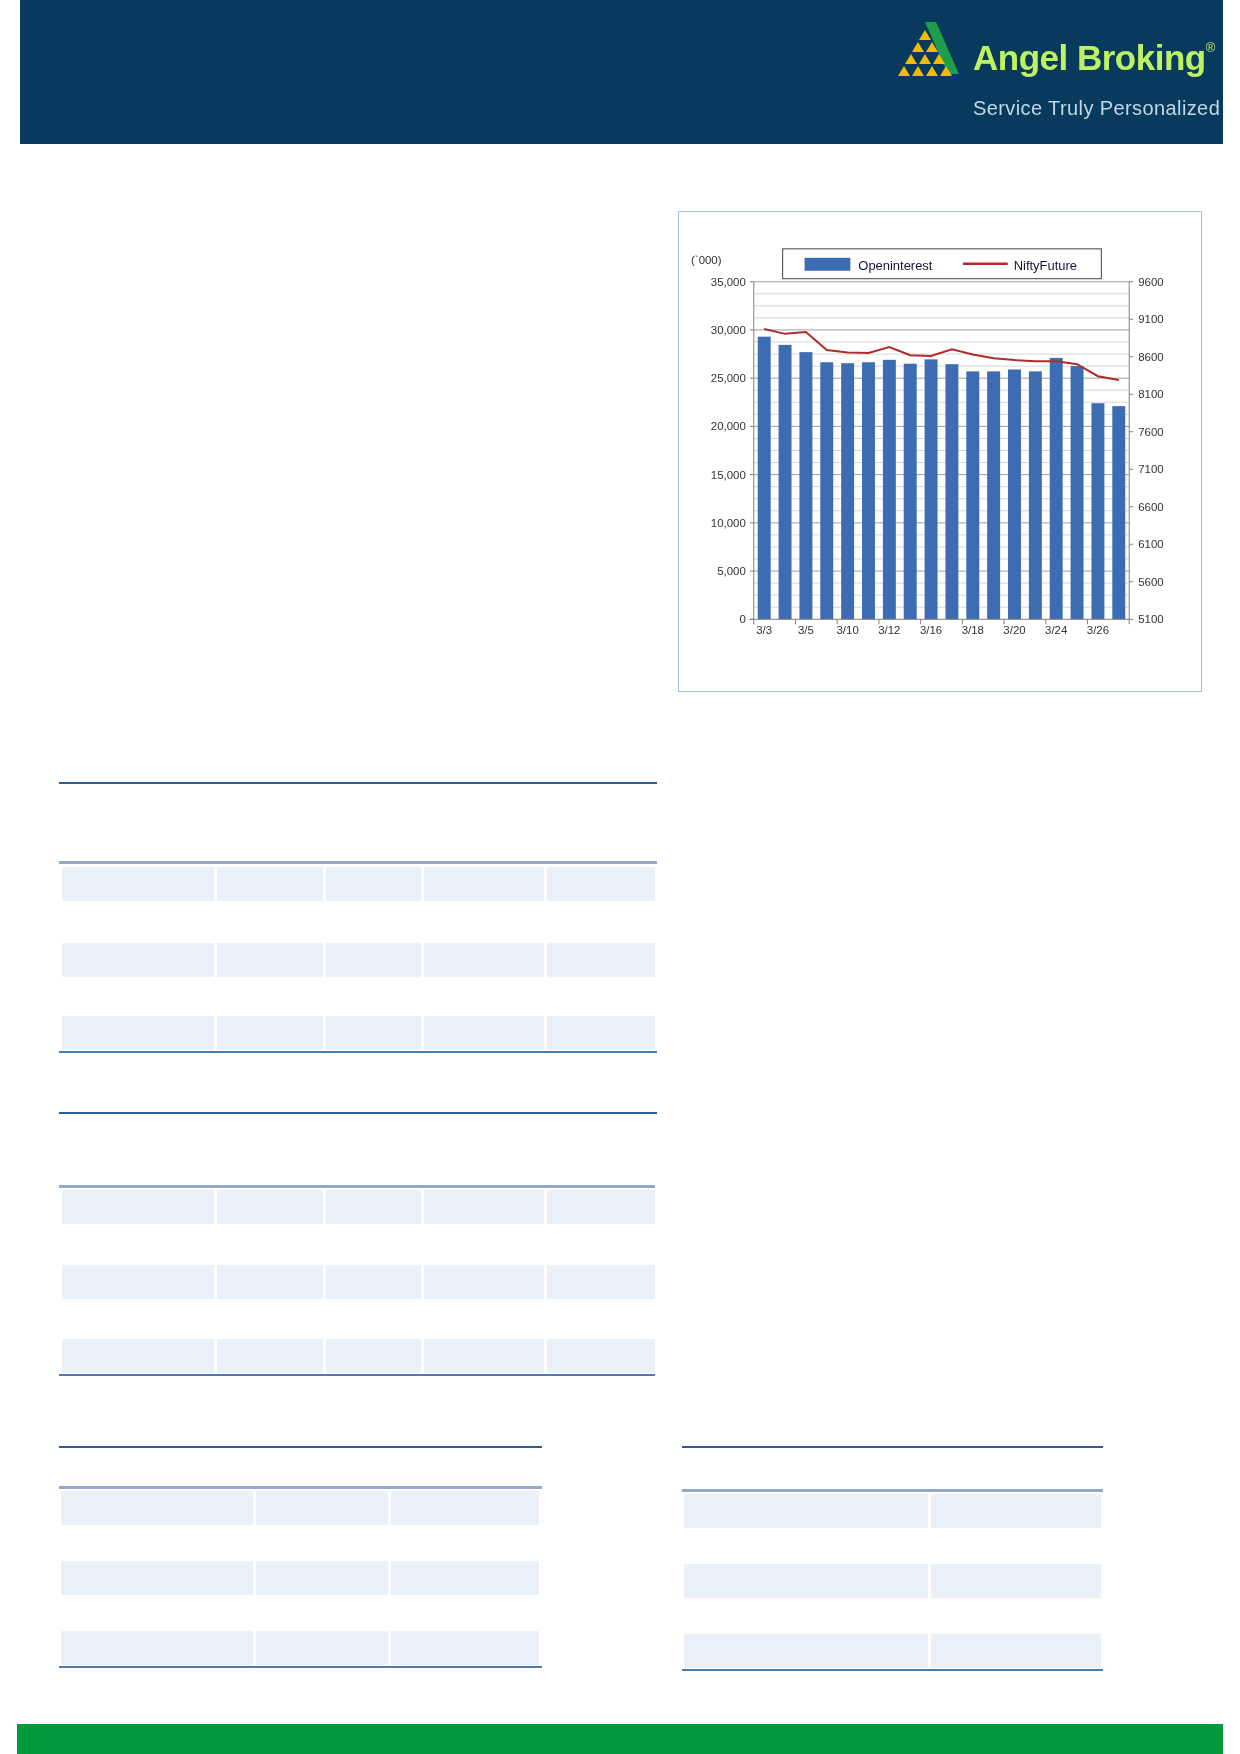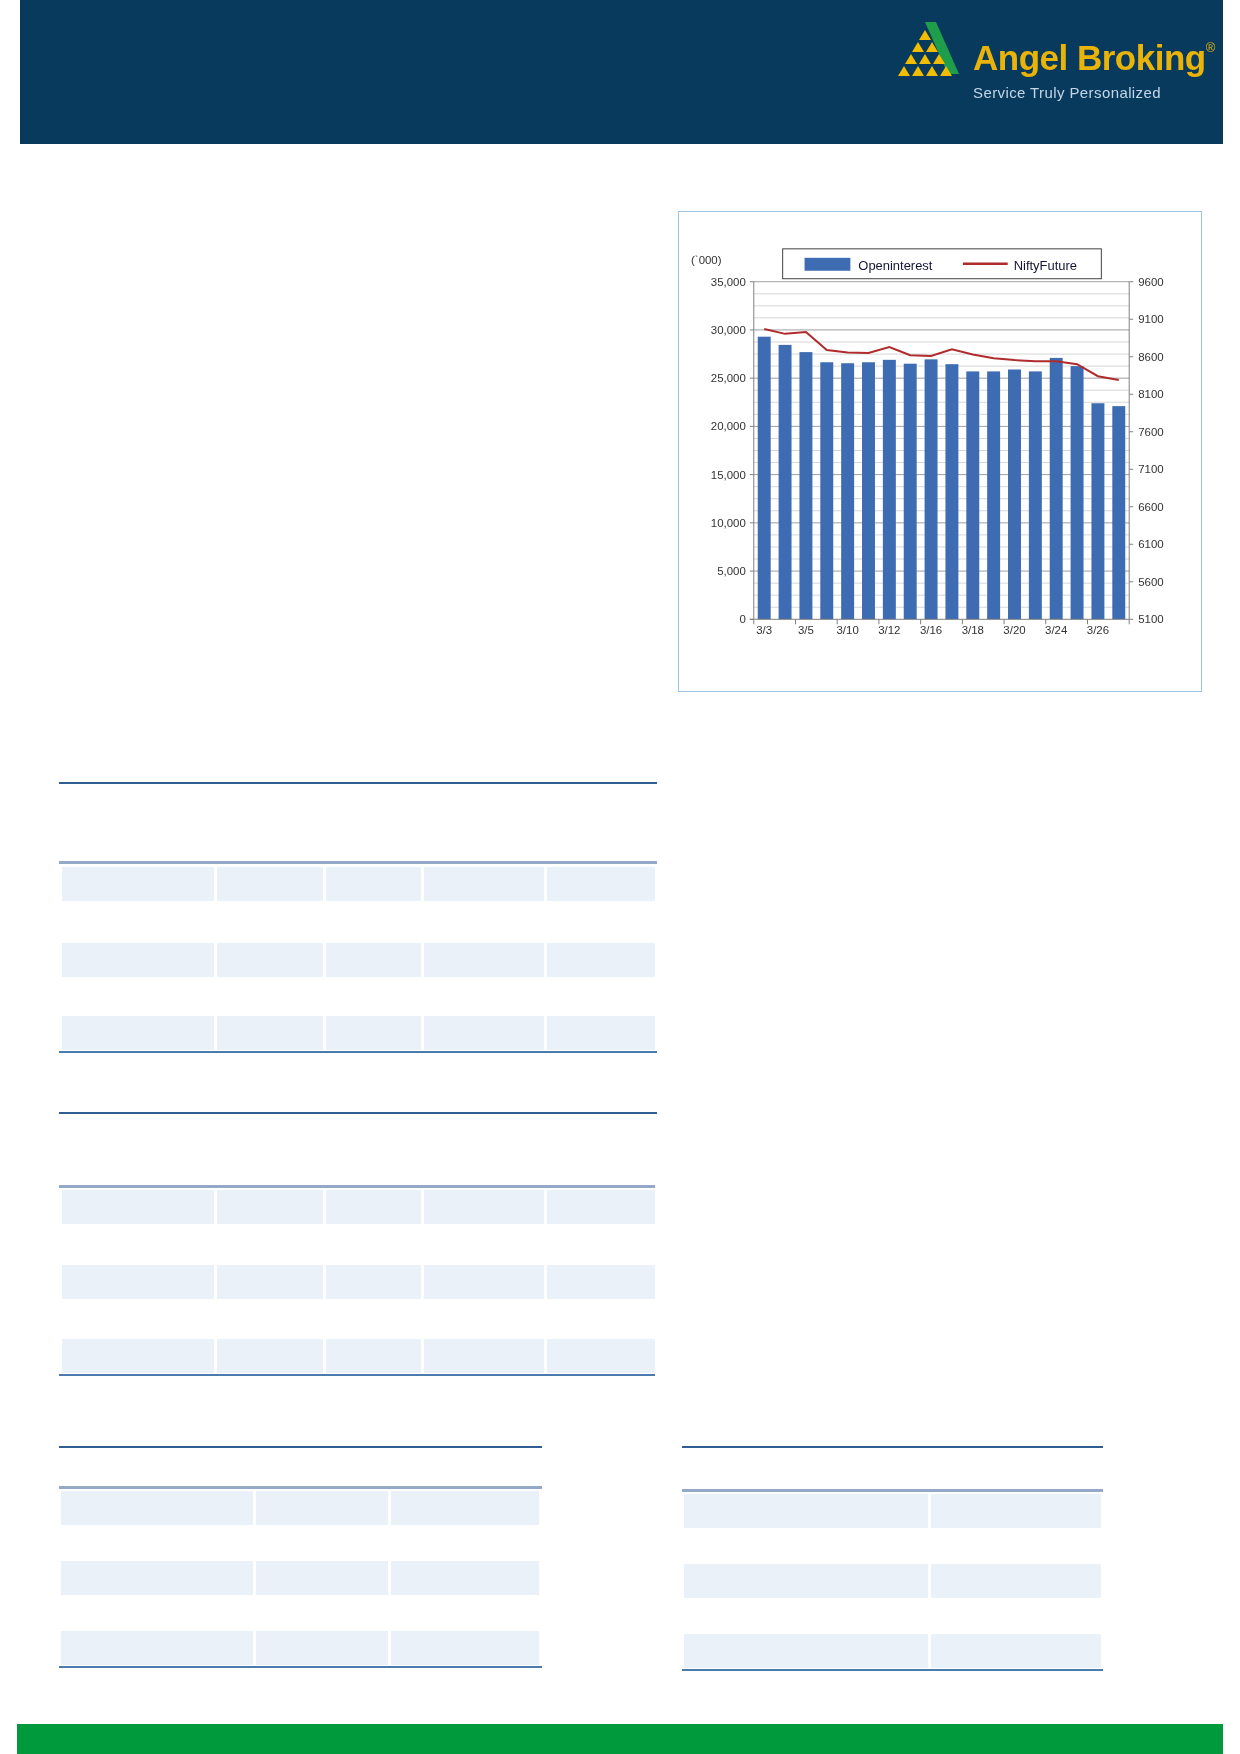--- a/index.html
+++ b/index.html
@@ -2,23 +2,23 @@
 <html><head>
 <meta charset="utf-8">
 <style>
   html,body{margin:0;padding:0;background:#ffffff;}
   .page{position:relative;width:1240px;height:1754px;background:#ffffff;overflow:hidden;
         font-family:"Liberation Sans",sans-serif;}
   
   .header-bar{position:absolute;left:20px;top:0;width:1203px;height:144px;background:#083A5E;}
   .logo{position:absolute;left:875px;top:22px;display:flex;align-items:flex-start;gap:14px;}
   .logo-texts{margin-top:18px;}
-  .brand{color:#eab308;font-weight:bold;font-size:35px;letter-spacing:-0.5px;line-height:1;white-space:nowrap;}
+  .brand{color:#bef264;font-weight:bold;font-size:35px;letter-spacing:-0.5px;line-height:1;white-space:nowrap;}
   .brand sup{font-size:13px;font-weight:normal;vertical-align:18px;}
-  .tagline{color:#C3D6E6;font-size:15px;margin-top:9px;letter-spacing:0.4px;white-space:nowrap;}
+  .tagline{color:#C3D6E6;font-size:20px;margin-top:22px;letter-spacing:0.4px;white-space:nowrap;}
   
   .chart-panel{position:absolute;left:678px;top:211px;width:524px;height:481px;
                border:1px solid #9CC2E5;background:#ffffff;box-sizing:border-box;}
   svg text{font-family:"Liberation Sans",sans-serif;}
   .tick{font-size:11.5px;fill:#333333;}
   .xlab{font-size:11.5px;fill:#333333;}
   .legend-label{font-size:13px;fill:#15153A;}
   .unit{font-size:11.5px;fill:#333333;}
   
   .rule{position:absolute;}

